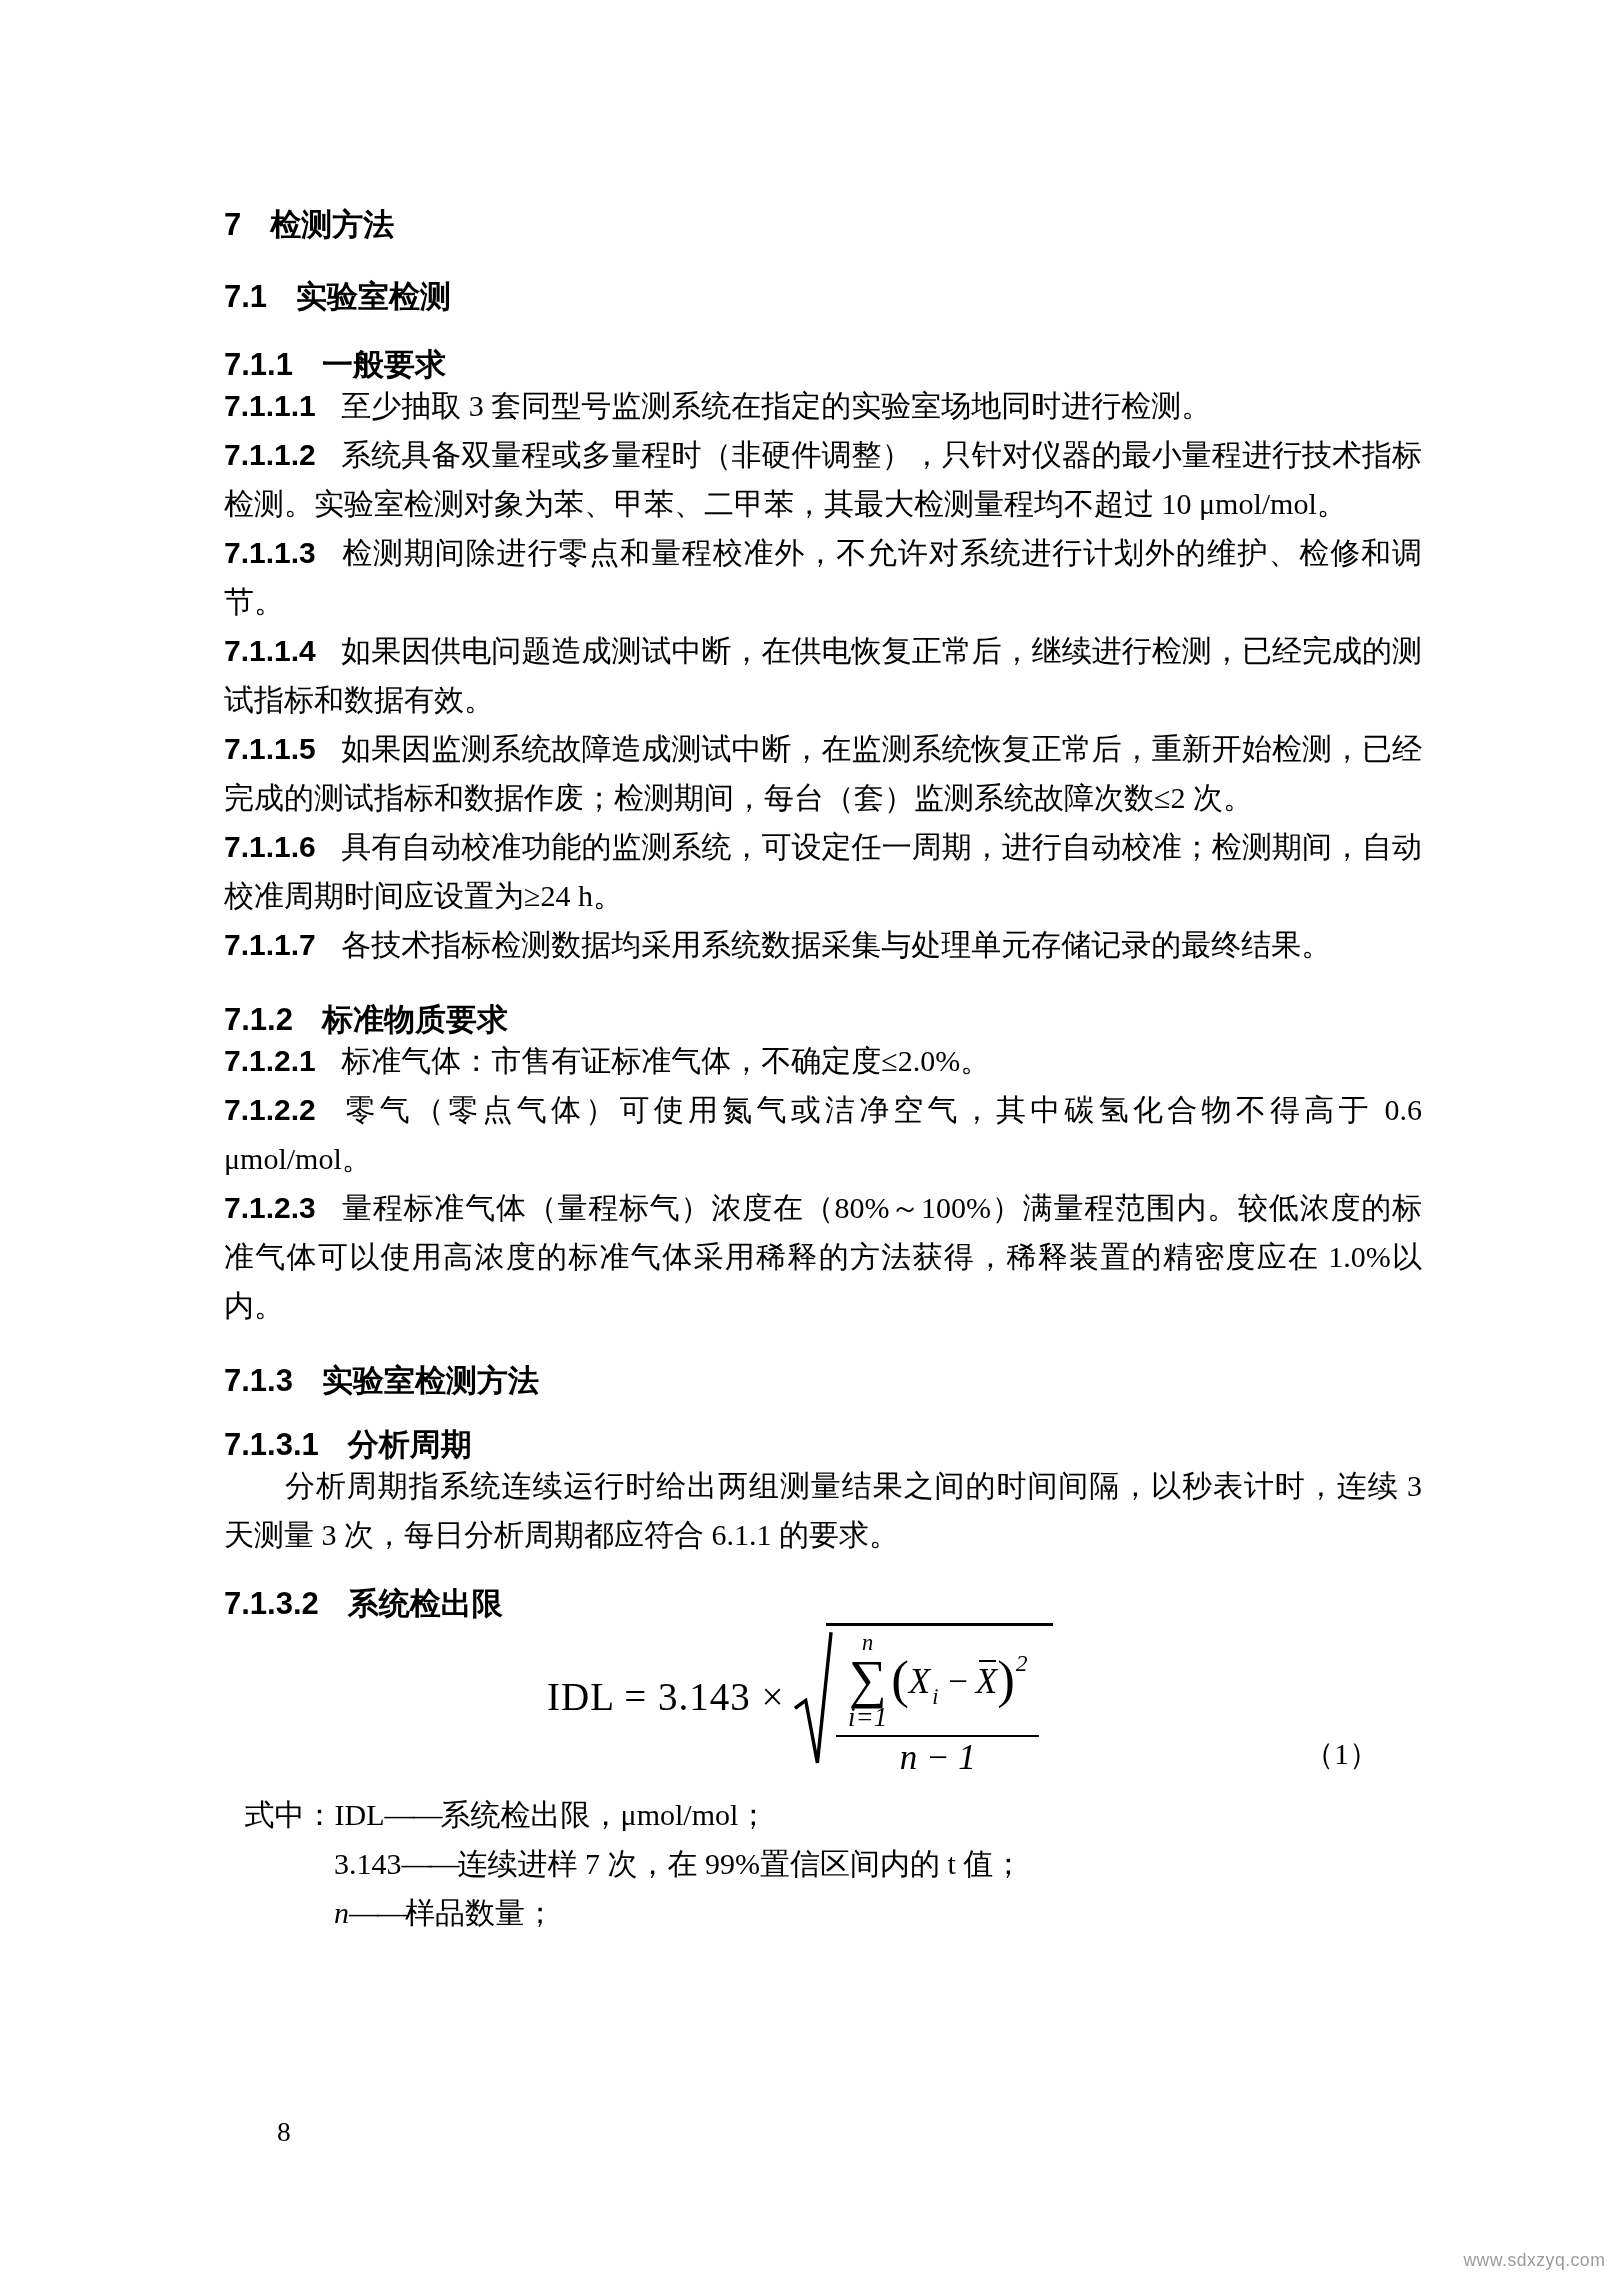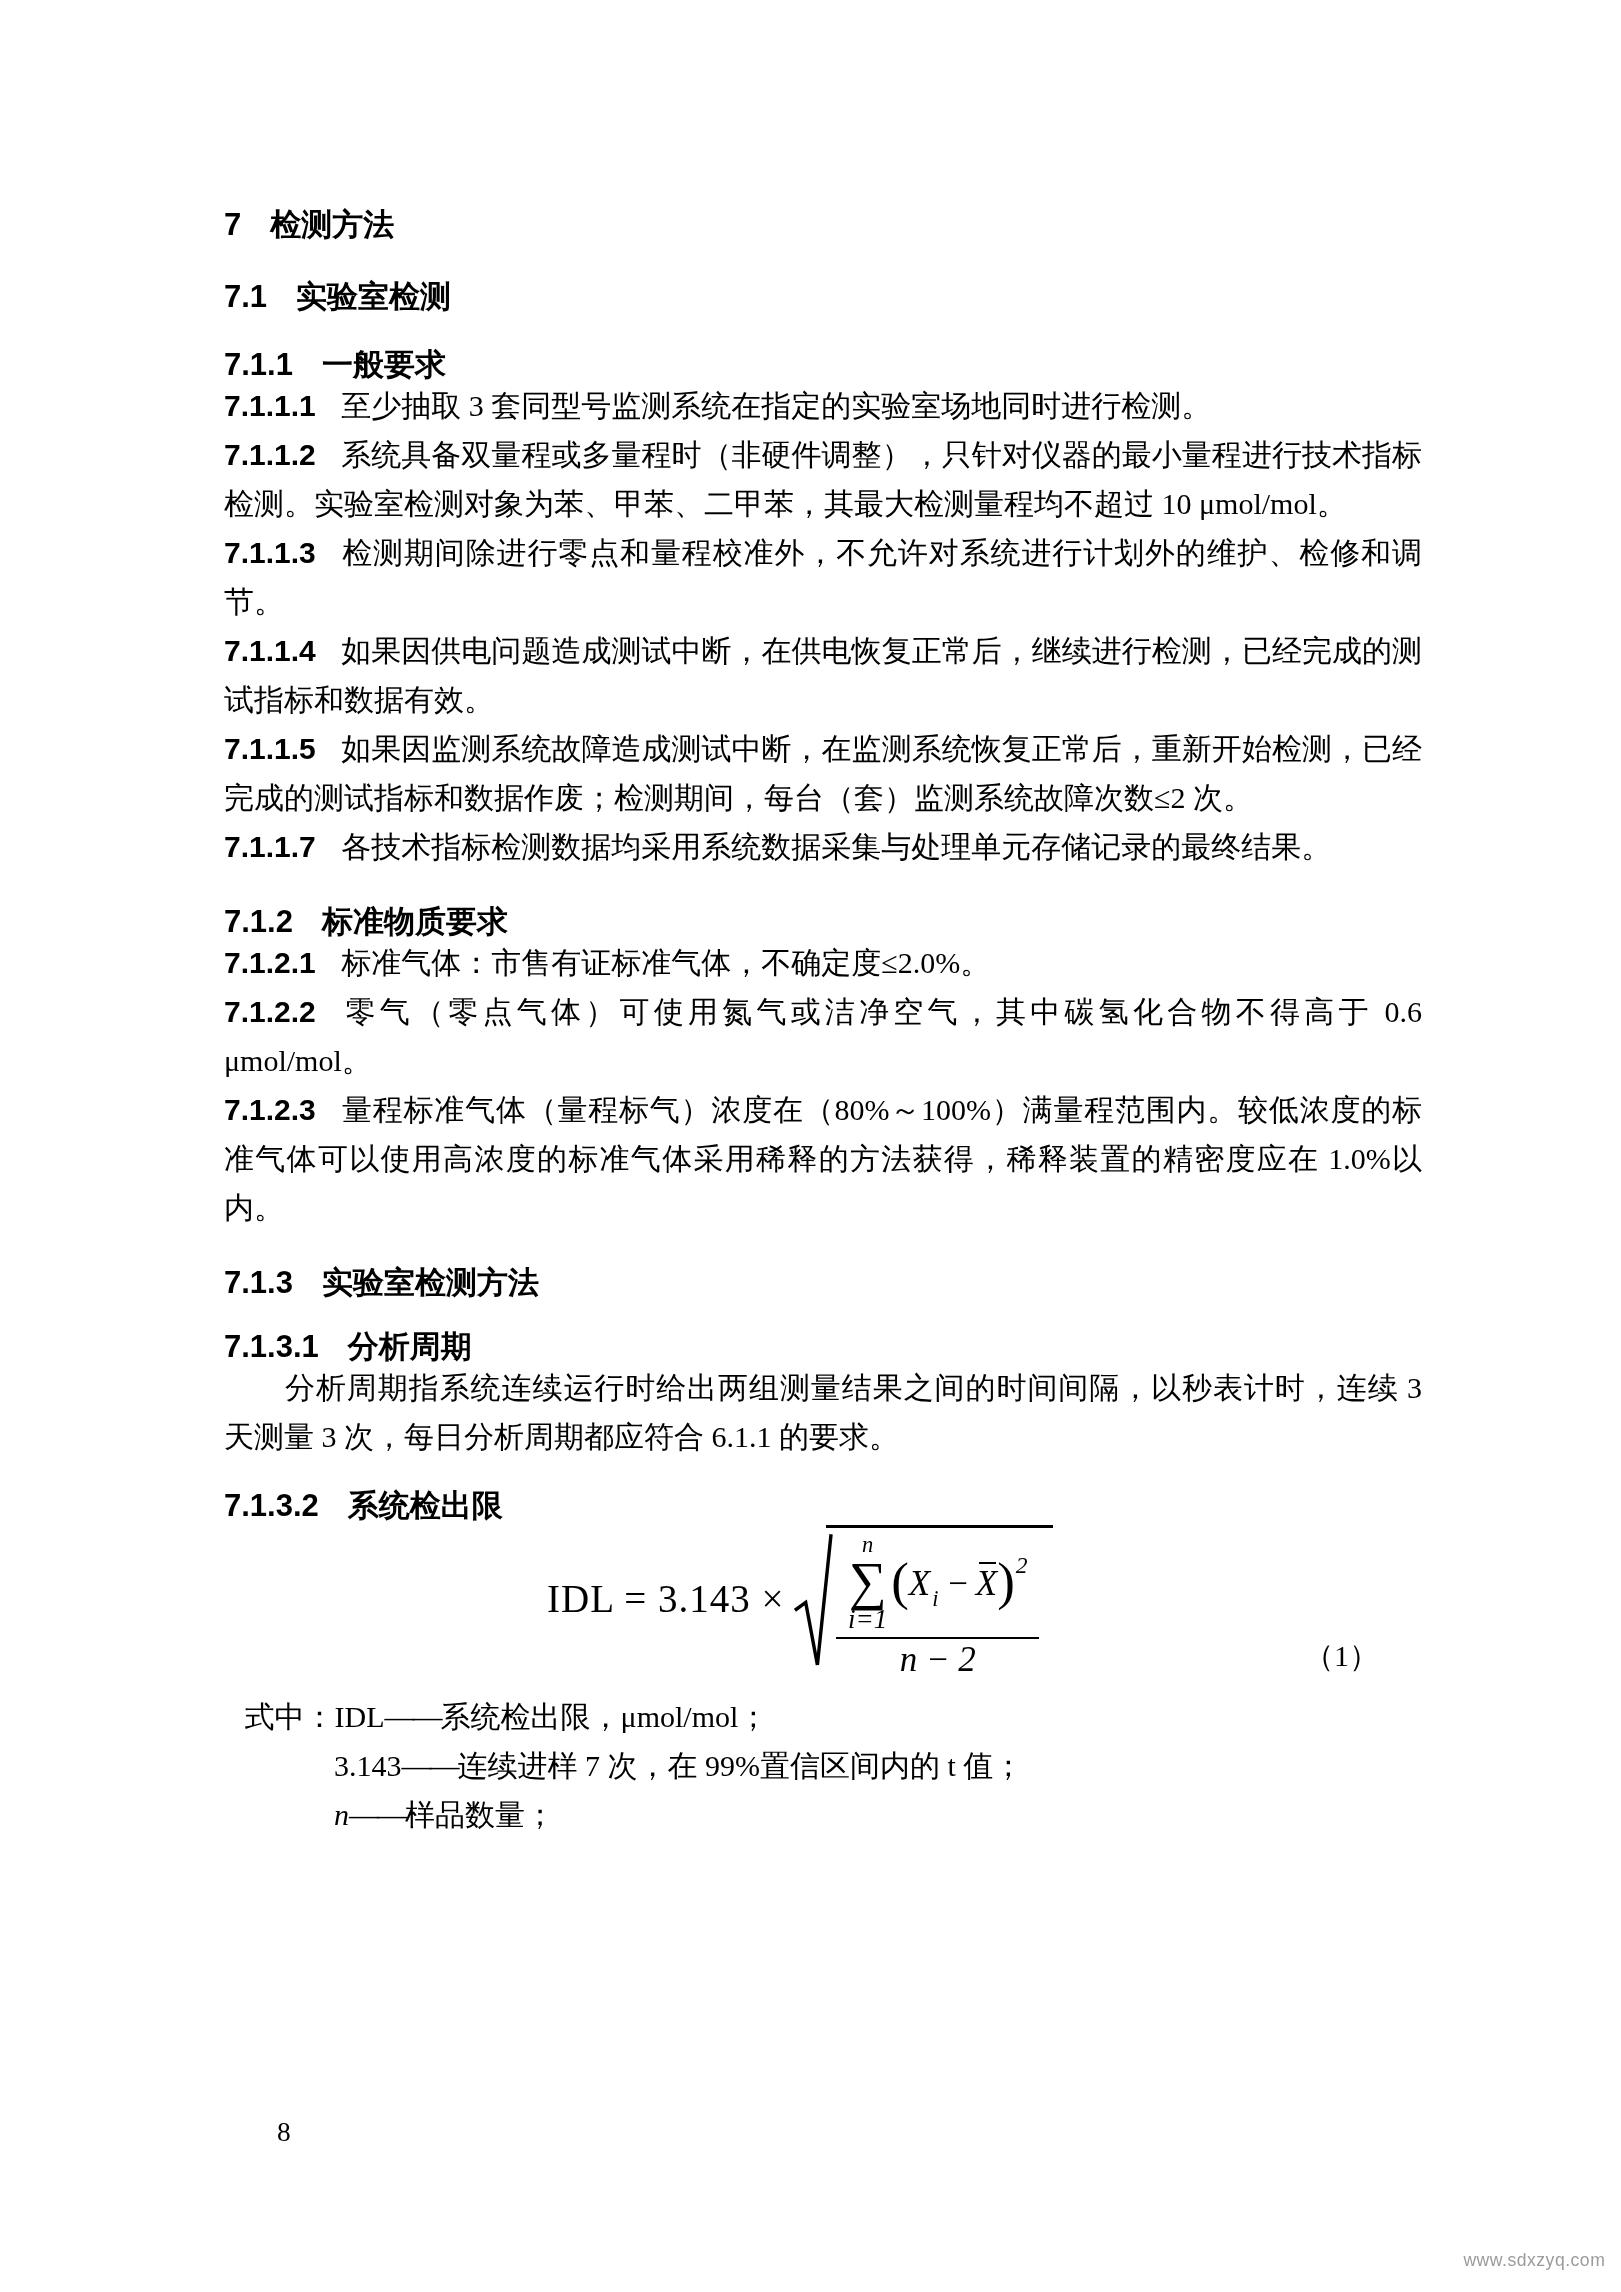--- a/index.html
+++ b/index.html
@@ -92,20 +92,21 @@
 
   <h2 class="h1 mt-h2"><span class="h-num">7.1</span><span>实验室检测</span></h2>
 
   <h3 class="h3 mt-37"><span class="h-num">7.1.1</span><span>一般要求</span></h3>
 
   <p class="para mt-27"><span class="cnum">7.1.1.1</span><span>至少抽取 3 套同型号监测系统在指定的实验室场地同时进行检测。</span></p>
   <p class="para"><span class="cnum">7.1.1.2</span><span>系统具备双量程或多量程时（非硬件调整），只针对仪器的最小量程进行技术指标检测。实验室检测对象为苯、甲苯、二甲苯，其最大检测量程均不超过 10 μmol/mol。</span></p>
   <p class="para"><span class="cnum">7.1.1.3</span><span>检测期间除进行零点和量程校准外，不允许对系统进行计划外的维护、检修和调节。</span></p>
   <p class="para"><span class="cnum">7.1.1.4</span><span>如果因供电问题造成测试中断，在供电恢复正常后，继续进行检测，已经完成的测试指标和数据有效。</span></p>
   <p class="para"><span class="cnum">7.1.1.5</span><span>如果因监测系统故障造成测试中断，在监测系统恢复正常后，重新开始检测，已经完成的测试指标和数据作废；检测期间，每台（套）监测系统故障次数≤2 次。</span></p>
+  <p class="para"><span class="cnum">7.1.1.6</span><span>具有自动校准功能的监测系统，可设定任一周期，进行自动校准；检测期间，自动校准周期时间应设置为≥24 h。</span></p>
   <p class="para"><span class="cnum">7.1.1.7</span><span>各技术指标检测数据均采用系统数据采集与处理单元存储记录的最终结果。</span></p>
 
   <h3 class="h3 mt-36"><span class="h-num">7.1.2</span><span>标准物质要求</span></h3>
 
   <p class="para mt-31"><span class="cnum">7.1.2.1</span><span>标准气体：市售有证标准气体，不确定度≤2.0%。</span></p>
   <p class="para"><span class="cnum">7.1.2.2</span><span>零气（零点气体）可使用氮气或洁净空气，其中碳氢化合物不得高于 0.6 μmol/mol。</span></p>
   <p class="para"><span class="cnum">7.1.2.3</span><span>量程标准气体（量程标气）浓度在（80%～100%）满量程范围内。较低浓度的标准气体可以使用高浓度的标准气体采用稀释的方法获得，稀释装置的精密度应在 1.0%以内。</span></p>
 
   <h3 class="h3 mt-36"><span class="h-num">7.1.3</span><span>实验室检测方法</span></h3>
 
@@ -132,21 +133,21 @@
           <div class="expr">
             <span class="paren">(</span>
               <span>X</span>
               <span class="sub-i">i</span>
               <span class="minus">−</span>
               <span class="xbar">X</span>
               <span class="paren">)</span>
               <span class="power">2</span>
           </div>
         </div>
-        <div class="frac-den">n − 2</div>
+        <div class="frac-den">n − 1</div>
       </div>
     </div>
     <div class="formula-number">（1）</div>
   </div>
 
   <div class="defs mt-19">
     <p class="def-row def-first"><span>式中：</span><span>IDL</span><span class="def-dash">——</span><span>系统检出限，μmol/mol；</span></p>
     <p class="def-row def-indent"><span>3.143</span><span class="def-dash">——</span><span>连续进样 7 次，在 99%置信区间内的 t 值；</span></p>
     <p class="def-row def-indent"><span class="def-term-it">n</span><span class="def-dash">——</span><span>样品数量；</span></p>
   </div>

